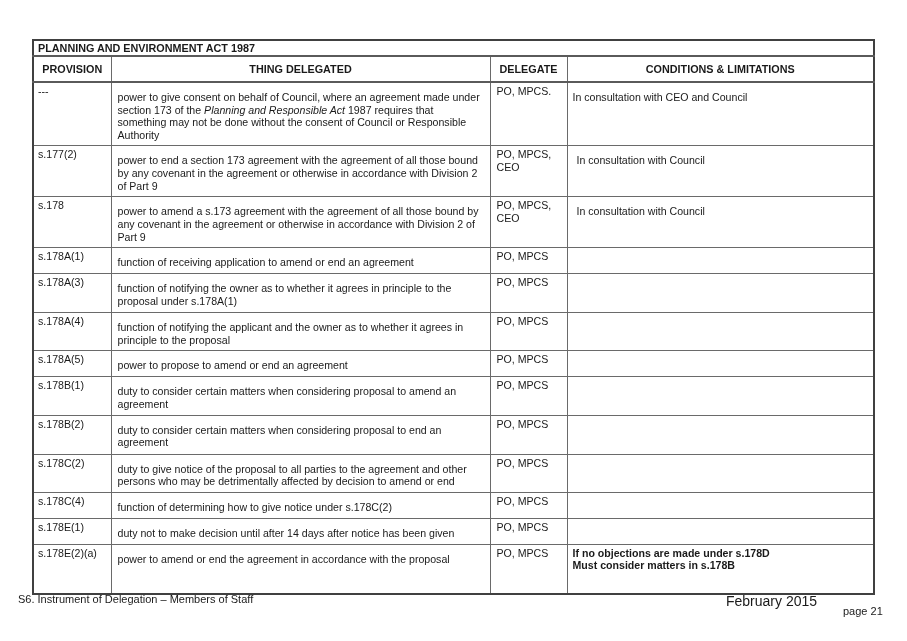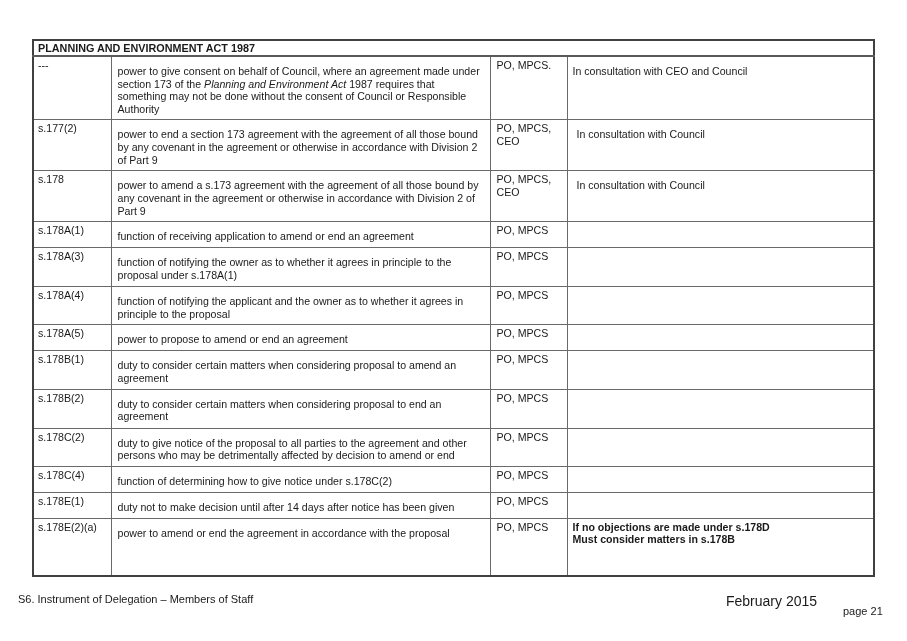--- a/index.html
+++ b/index.html
@@ -28,24 +28,30 @@
   <colgroup>
     <col style="width:78px">
     <col style="width:379px">
     <col style="width:77px">
     <col style="width:307px">
   </colgroup>
   <tbody>
       <tr>
     <td colspan="4" class="act-title">PLANNING AND ENVIRONMENT ACT 1987</td>
   </tr>
+  <tr>
+    <th class="col-head">PROVISION</th>
+    <th class="col-head">THING DELEGATED</th>
+    <th class="col-head">DELEGATE</th>
+    <th class="col-head">CONDITIONS &amp; LIMITATIONS</th>
+  </tr>
 
   <tr style="height:63px">
     <td class="c-prov">---</td>
-    <td class="c-thing"><span>power to give consent on behalf of Council, where an agreement made under section 173 of the </span><i>Planning and Environment Act</i><span> 1987 requires that something may not be done without the consent of Council or Responsible Authority</span></td>
+    <td class="c-thing"><span>power to give consent on behalf of Council, where an agreement made under section 173 of the </span><i>Planning and Responsible Act</i><span> 1987 requires that something may not be done without the consent of Council or Responsible Authority</span></td>
     <td class="c-del">PO, MPCS.</td>
     <td class="c-cond">In consultation with CEO and Council</td>
   </tr>
 
   <tr style="height:51px">
     <td class="c-prov">s.177(2)</td>
     <td class="c-thing">power to end a section 173 agreement with the agreement of all those bound by any covenant in the agreement or otherwise in accordance with Division 2 of Part 9</td>
     <td class="c-del">PO, MPCS, CEO</td>
     <td class="c-cond indent">In consultation with Council</td>
   </tr>
@@ -113,21 +119,21 @@
     <td class="c-cond"></td>
   </tr>
 
   <tr style="height:26px">
     <td class="c-prov">s.178E(1)</td>
     <td class="c-thing">duty not to make decision until after 14 days after notice has been given</td>
     <td class="c-del">PO, MPCS</td>
     <td class="c-cond"></td>
   </tr>
 
-  <tr style="height:58px">
+  <tr style="height:50px">
     <td class="c-prov">s.178E(2)(a)</td>
     <td class="c-thing">power to amend or end the agreement in accordance with the proposal</td>
     <td class="c-del">PO, MPCS</td>
     <td class="c-cond" style="padding-top:2px !important;font-weight:bold;">
       <div>If no objections are made under s.178D</div>
       <div>Must consider matters in s.178B</div>
     </td>
   </tr>
 </tbody>
   </table>

